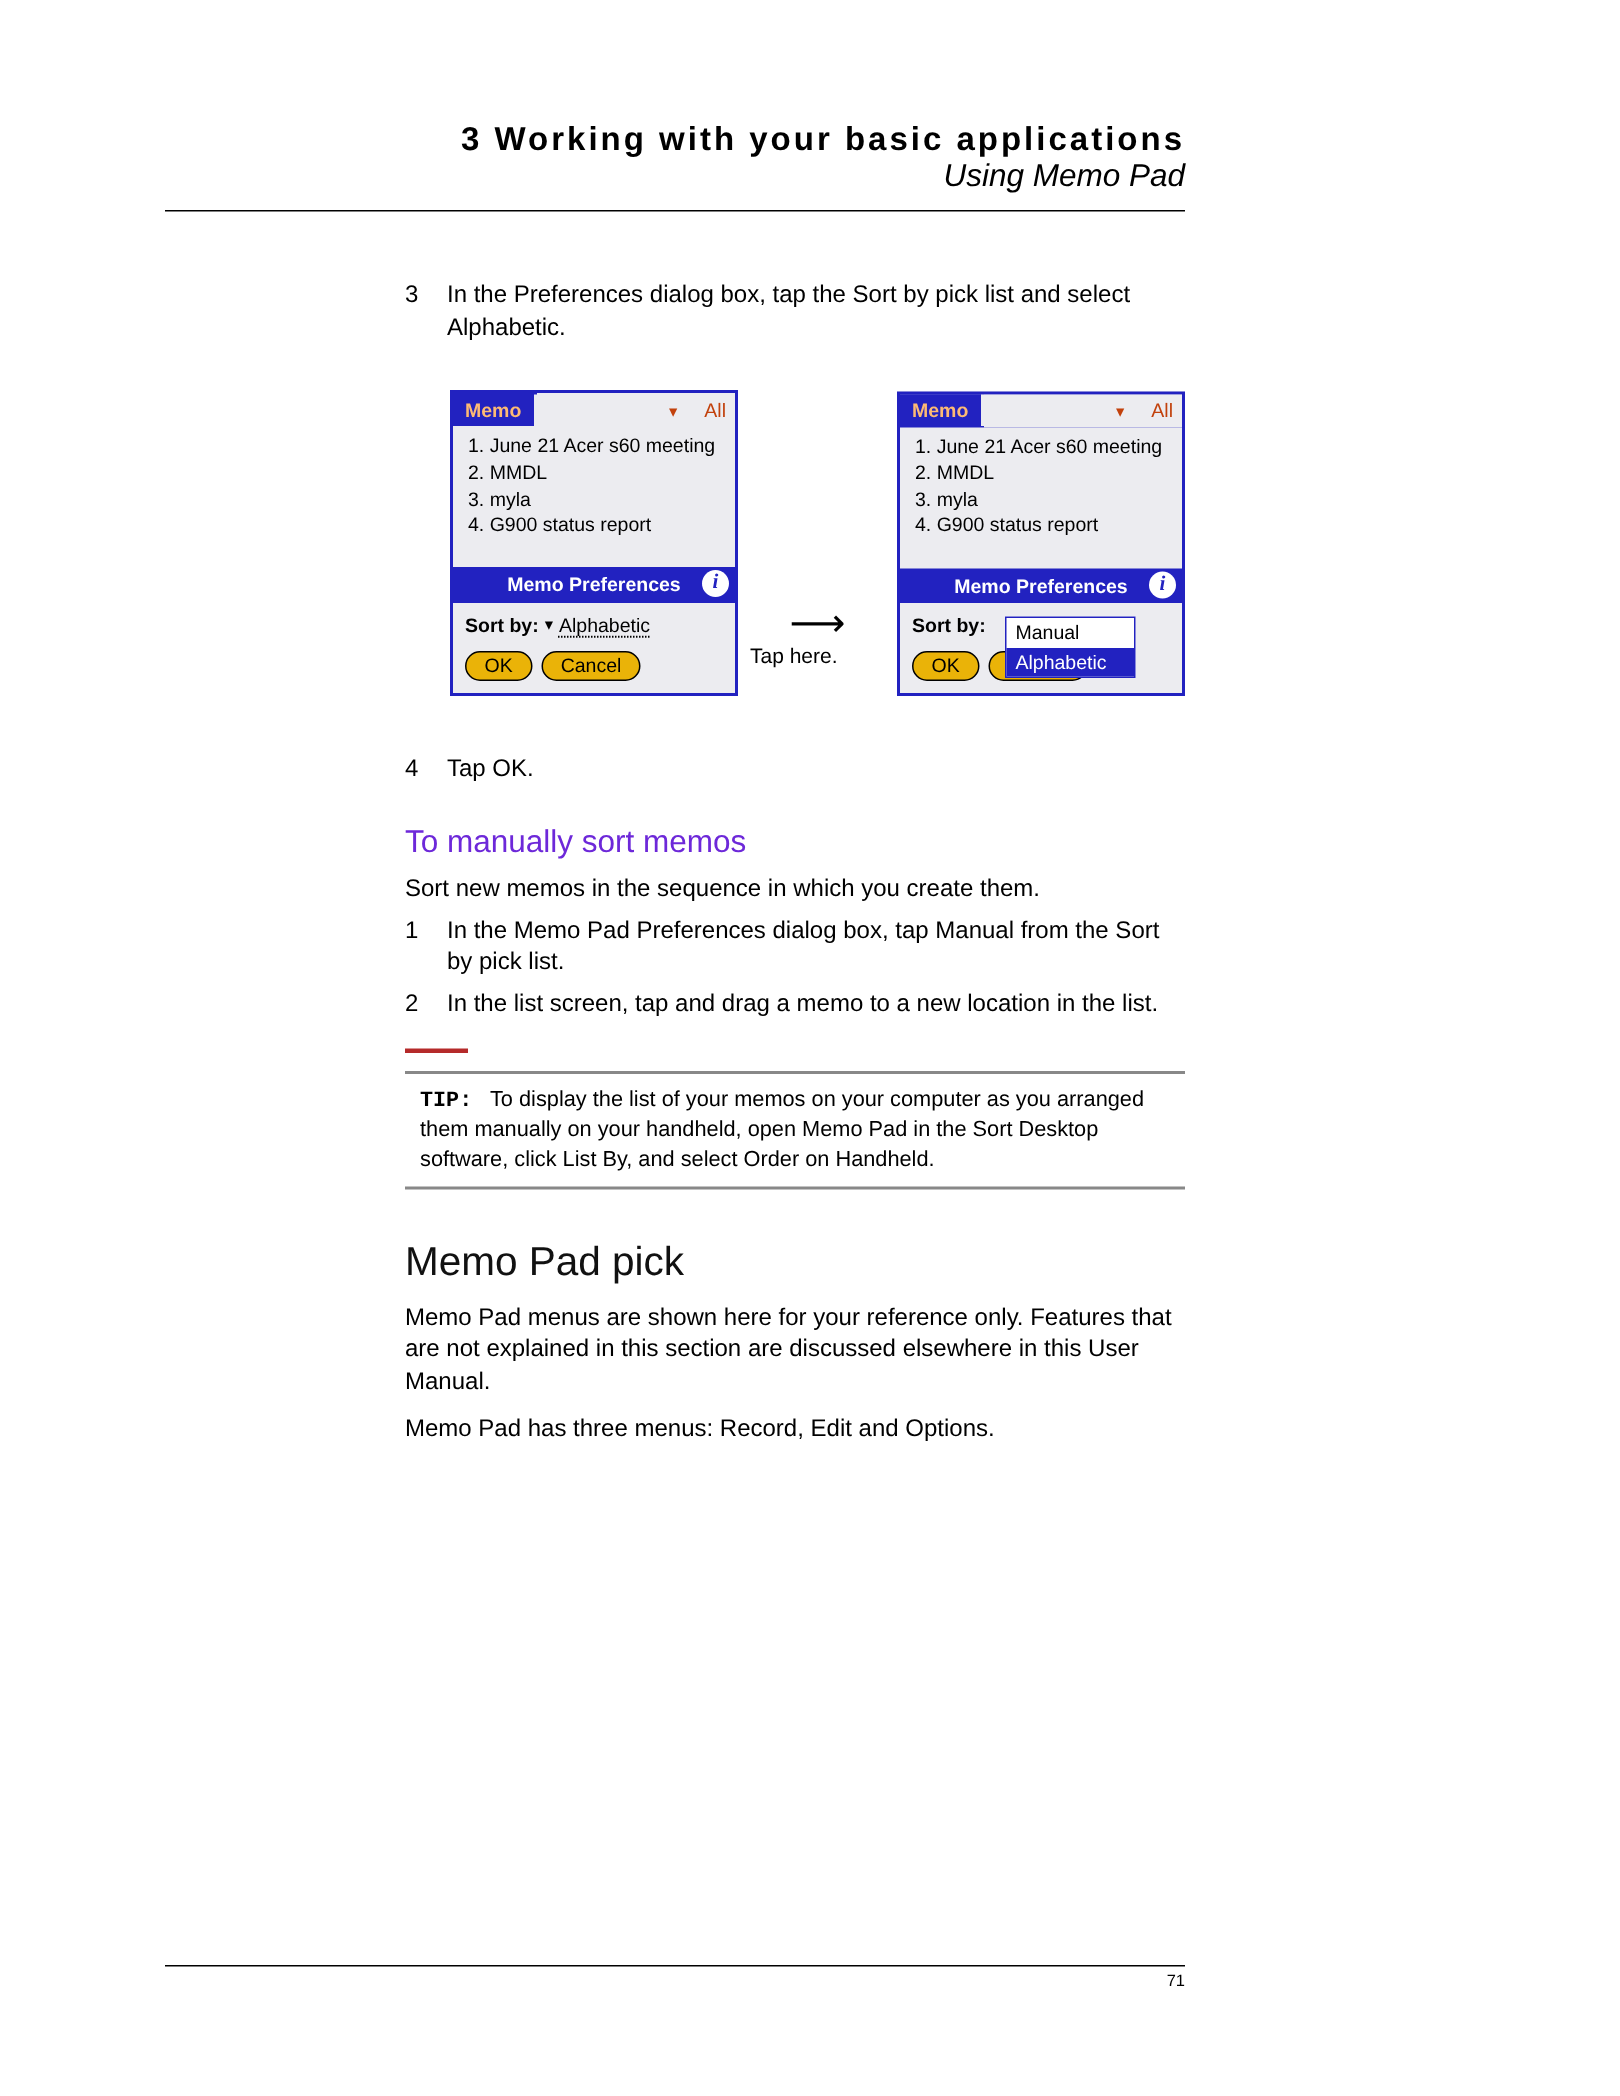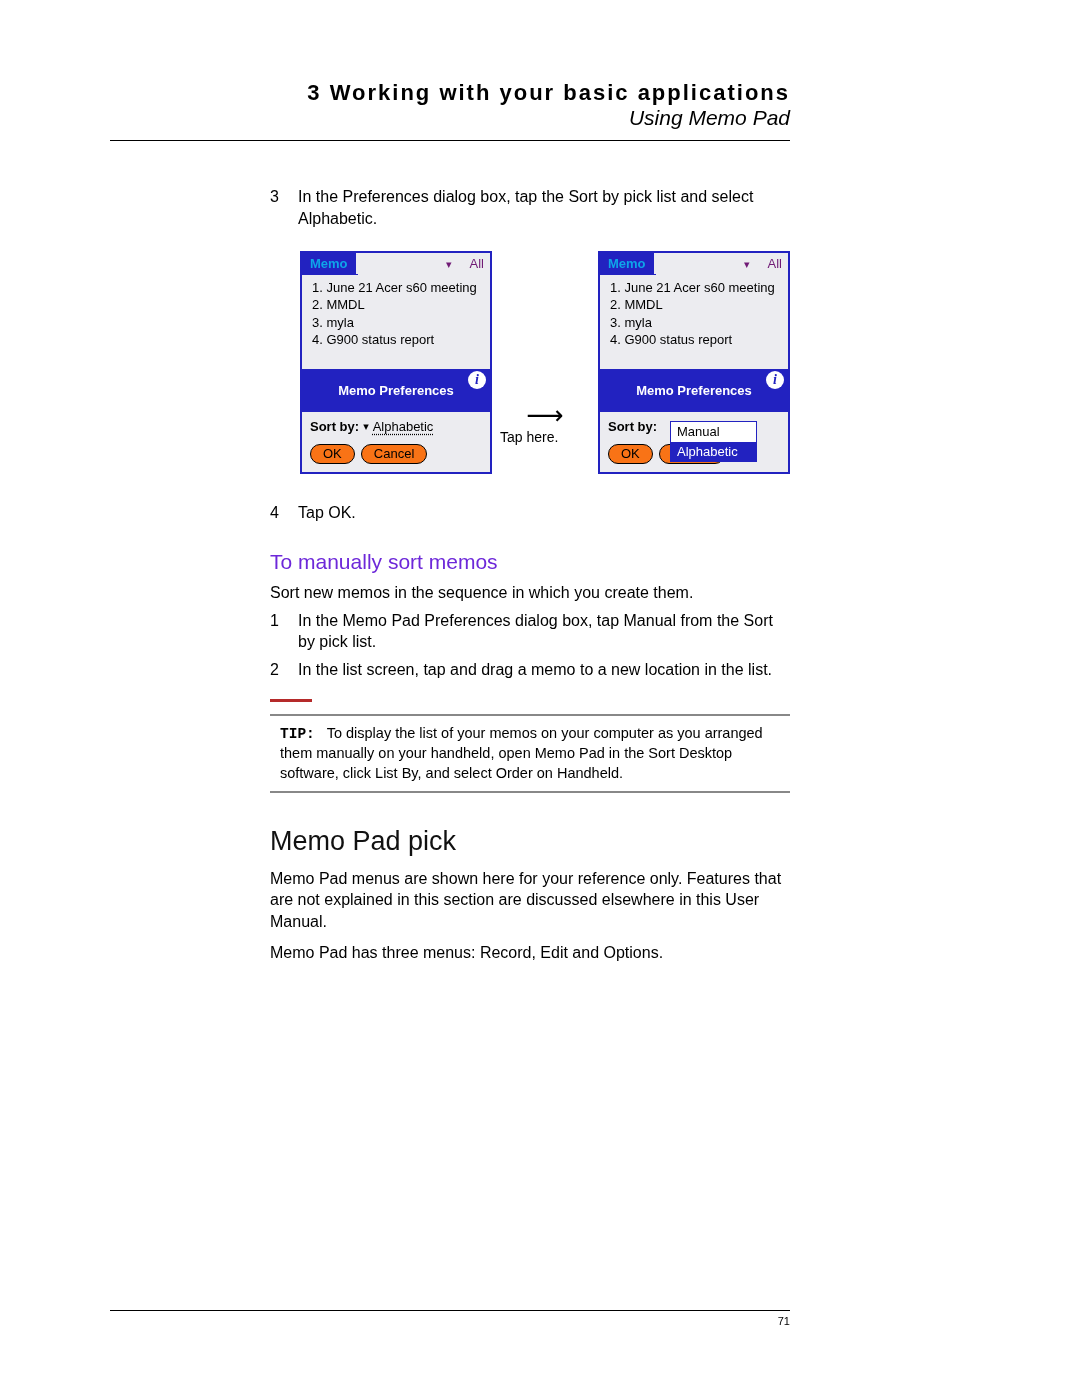--- a/index.html
+++ b/index.html
@@ -65,28 +65,28 @@
   .ps-titlebar {
     background: #2222c0;
     color: #fff;
     display: flex;
     align-items: center;
     justify-content: space-between;
     height: 22px;
   }
   .ps-title-left {
     background: #2222c0;
-    color: #0ea5e9;
+    color: #fdba74;
     font-weight: bold;
     padding: 2px 8px;
     border-right: 2px solid #ececf0;
   }
   .ps-title-right {
     background: #ececf0;
-    color: #701a75;
+    color: #c2410c;
     display: flex;
     align-items: center;
     padding-right: 6px;
     height: 100%;
     flex: 1;
     justify-content: flex-end;
     gap: 18px;
   }
   .ps-title-right .tri::before {
     content: "\25BE"; 
@@ -95,21 +95,21 @@
   .ps-list {
     padding: 4px 6px 2px 10px;
     min-height: 88px;
   }
   .ps-list-item { white-space: nowrap; }
   .ps-pref-title {
     background: #2222c0;
     color: #fff;
     text-align: center;
     font-weight: bold;
-    padding: 13px 0;
+    padding: 3px 0;
     position: relative;
   }
   .info-badge {
     position: absolute;
     right: 4px;
     top: 2px;
     width: 18px; height: 18px;
     border-radius: 50%;
     background: #fff;
     color: #2222c0;
@@ -130,21 +130,21 @@
   .ps-buttons {
     display: flex;
     gap: 6px;
     margin-top: 8px;
   }
   .palm-btn {
     border: 1.5px solid #000;
     border-radius: 11px;
     padding: 0px 12px;
     font-size: 13px;
-    background: #f97316;
+    background: #eab308;
     line-height: 18px;
   }
   .drop-open {
     position: absolute;
     left: 70px;
     top: 9px;
     border: 1.5px solid #2222c0;
     background: #fff;
     font-size: 13px;
     width: 85px;

